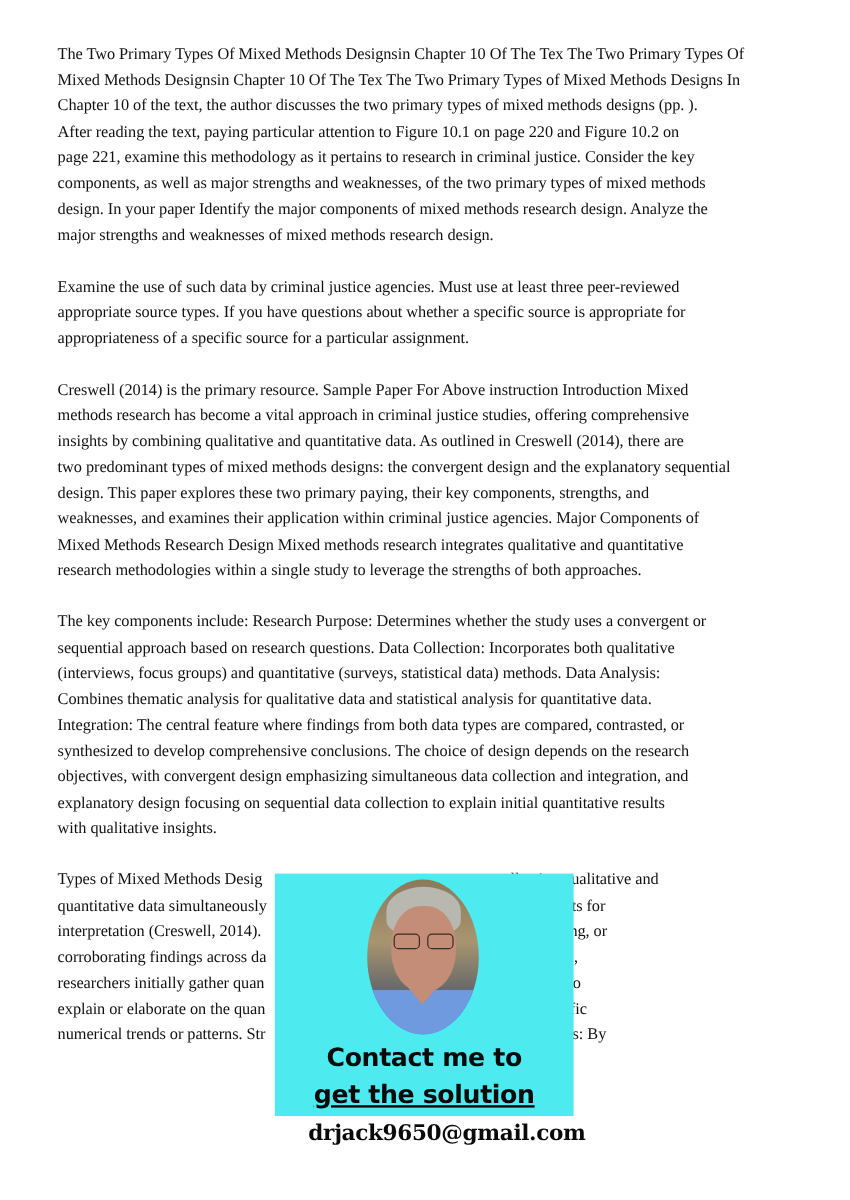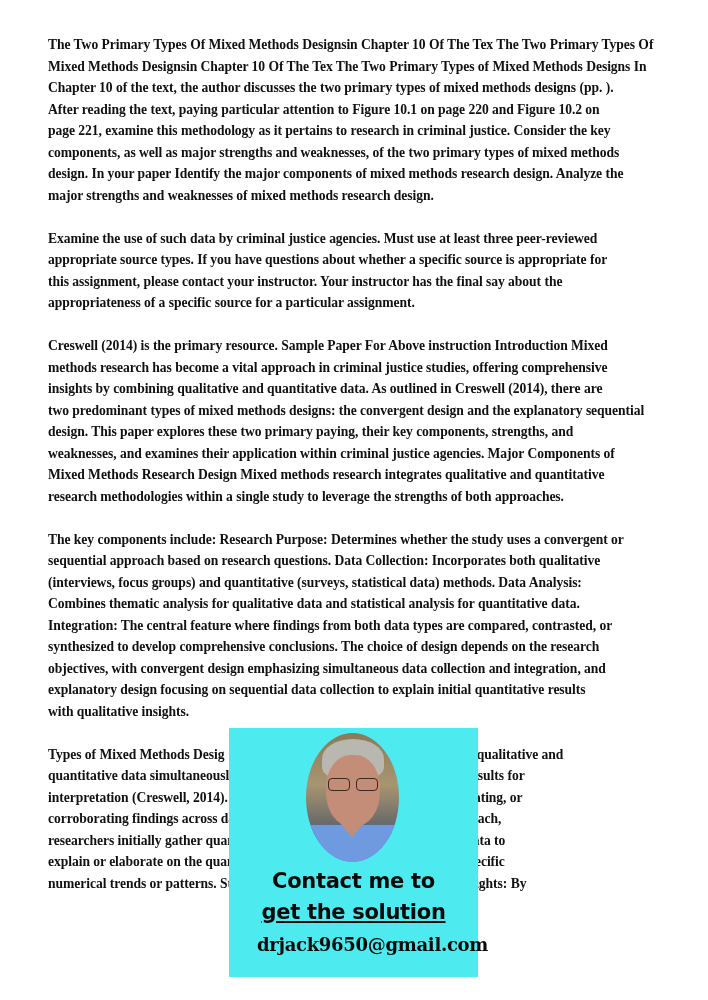--- a/index.html
+++ b/index.html
@@ -23,28 +23,27 @@
     }
     .para {
       margin: 0 0 21.5px 0;
     }
     .line {
       display: block;
       font-size: 13.6px;
       line-height: 21.5px;
       white-space: nowrap;
       letter-spacing: -0.05px;
-      font-weight: bold;
     }
     .overlay {
       position: absolute;
       left: 229px;
       top: 728px;
       width: 249px;
-      height: 249px;
+      height: 202px;
       background: #4debf0;
     }
     .portrait {
       position: absolute;
       left: 77px;
       top: 5px;
       width: 93px;
       height: 129px;
       border-radius: 50%;
       overflow: hidden;
@@ -143,21 +142,20 @@
     <span class="line">After reading the text, paying particular attention to Figure 10.1 on page 220 and Figure 10.2 on</span>
     <span class="line">page 221, examine this methodology as it pertains to research in criminal justice. Consider the key</span>
     <span class="line">components, as well as major strengths and weaknesses, of the two primary types of mixed methods</span>
     <span class="line">design. In your paper Identify the major components of mixed methods research design. Analyze the</span>
     <span class="line">major strengths and weaknesses of mixed methods research design.</span>
   </div>
 
   <div class="para">
     <span class="line">Examine the use of such data by criminal justice agencies. Must use at least three peer-reviewed</span>
     <span class="line">appropriate source types. If you have questions about whether a specific source is appropriate for</span>
-    <span class="line">this assignment, please contact your instructor. Your instructor has the final say about the</span>
     <span class="line">appropriateness of a specific source for a particular assignment.</span>
   </div>
 
   <div class="para">
     <span class="line">Creswell (2014) is the primary resource. Sample Paper For Above instruction Introduction Mixed</span>
     <span class="line">methods research has become a vital approach in criminal justice studies, offering comprehensive</span>
     <span class="line">insights by combining qualitative and quantitative data. As outlined in Creswell (2014), there are</span>
     <span class="line">two predominant types of mixed methods designs: the convergent design and the explanatory sequential</span>
     <span class="line">design. This paper explores these two primary paying, their key components, strengths, and</span>
     <span class="line">weaknesses, and examines their application within criminal justice agencies. Major Components of</span>

